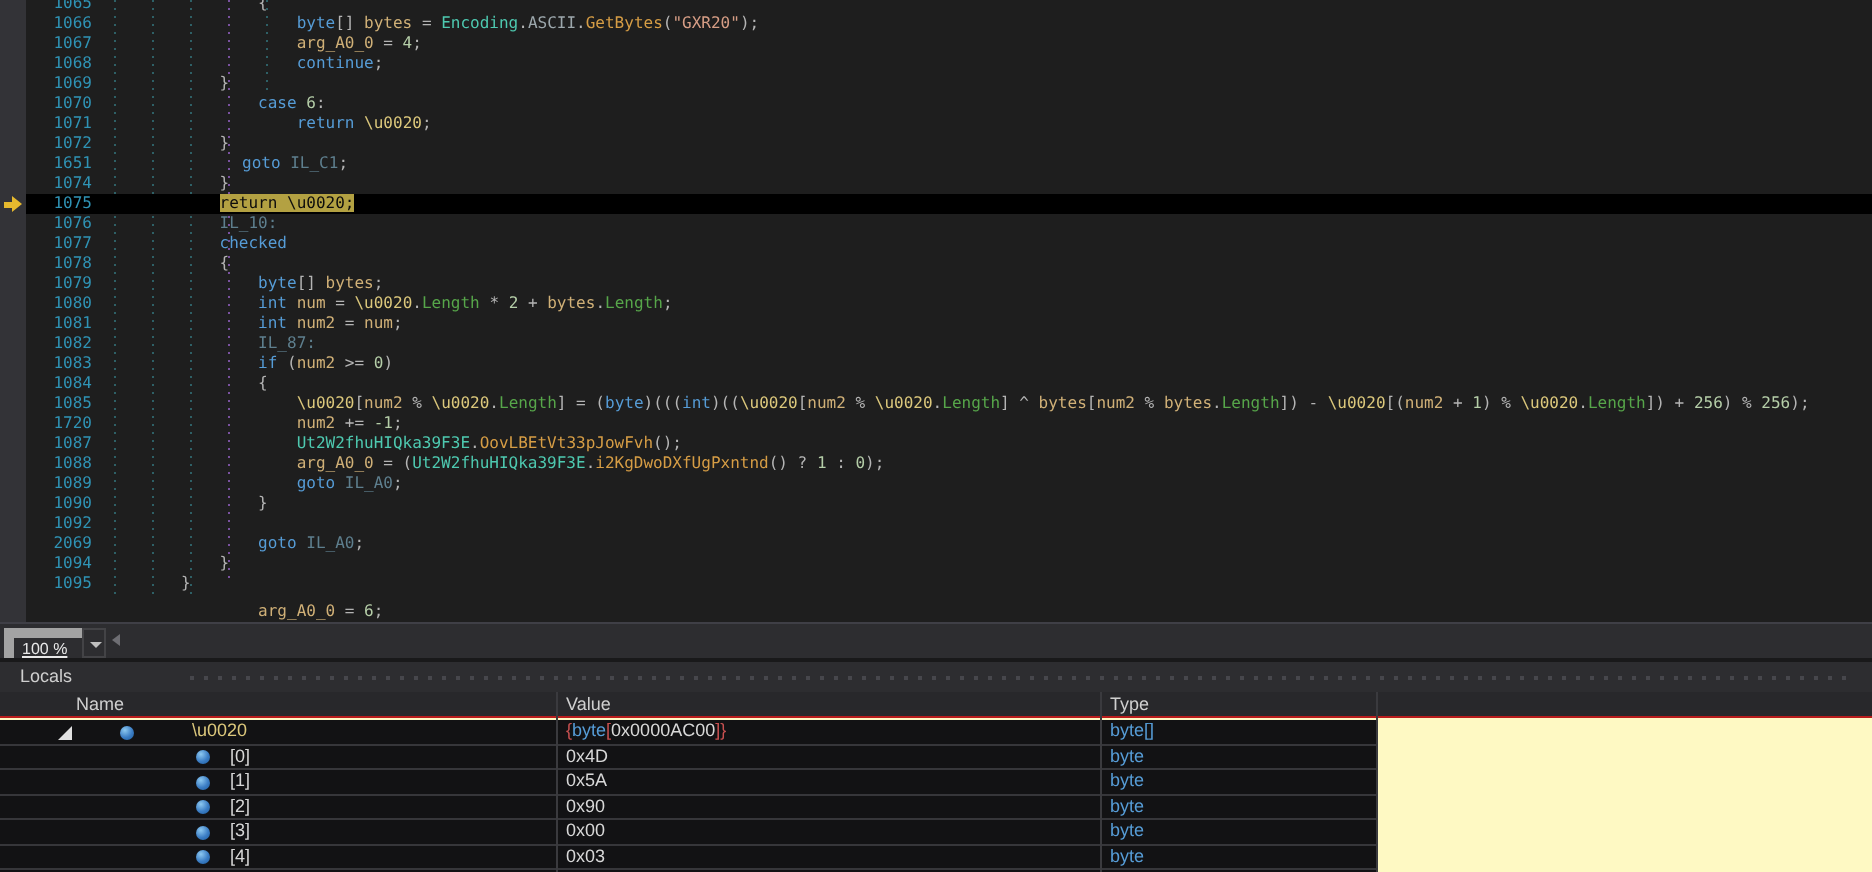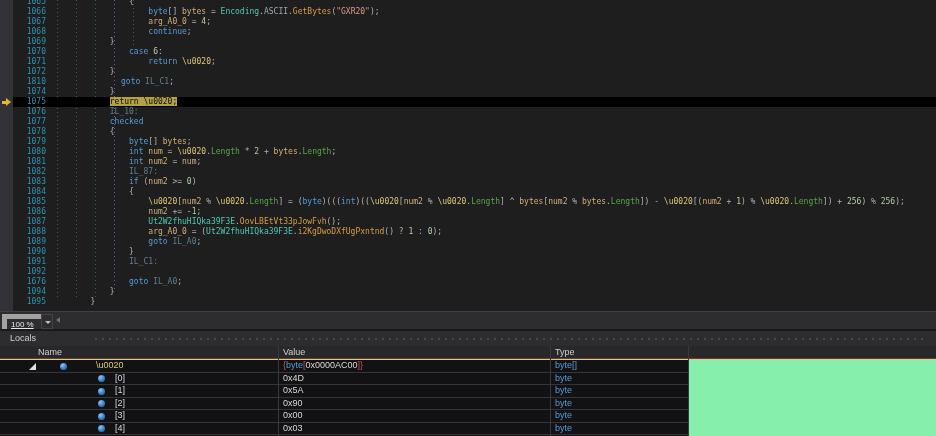--- a/index.html
+++ b/index.html
@@ -34,21 +34,21 @@
 
   
   #bottom-bar{position:absolute;left:0;top:311px;width:936px;height:18px;background:#2d2d30;border-top:1px solid #3f3f46;box-sizing:border-box;}
   #zoom-combo{position:absolute;left:2px;top:2px;width:36px;height:13px;background:#2d2d30;border:5px solid #a3a3a3;color:#e8e8e8;font-size:8px;line-height:12px;padding-left:4px;box-sizing:content-box;text-decoration:underline;}
   #zoom-drop{position:absolute;left:41px;top:2px;width:12px;height:15px;background:#2d2d30;border:1px solid #434346;box-sizing:border-box;}
   #zoom-drop .caret{position:absolute;left:3px;top:6px;width:0;height:0;border-left:3px solid transparent;border-right:3px solid transparent;border-top:3px solid #bfbfbf;}
   #scroll-left{position:absolute;left:56px;top:5px;width:0;height:0;border-top:3px solid transparent;border-bottom:3px solid transparent;border-right:4px solid #6e6e73;}
   #h-scrollbar{position:absolute;left:64px;top:2px;right:0;height:14px;background:#2d2d30;}
 
   
-  #locals{position:absolute;left:0;top:329px;width:936px;height:107px;background:#86efac;border-top:2px solid #19191a;box-sizing:border-box;}
+  #locals{position:absolute;left:0;top:329px;width:936px;height:107px;background:#fef9c3;border-top:2px solid #19191a;box-sizing:border-box;}
   #locals-title{position:absolute;left:0;top:0;width:936px;height:15px;background:#2d2d30;}
   #locals-title .txt{position:absolute;left:10px;top:0;line-height:15px;font-size:9px;color:#cfcfcf;}
   #locals-title .grip{position:absolute;left:95px;right:10px;top:7px;height:2px;background:repeating-linear-gradient(90deg,#47474c 0 2px,transparent 2px 7px);}
   #locals-header{position:absolute;left:0;top:15px;width:936px;height:13px;background:#28282b;border-bottom:1px solid #b91c1c;box-sizing:border-box;}
   #locals-header span{position:absolute;top:0;line-height:12px;font-size:9px;color:#cfcfcf;}
   #hdr-name{left:38px;} #hdr-value{left:283px;} #hdr-type{left:555px;}
   #locals-rows{position:absolute;left:0;top:29px;width:688px;}
   .lrow{position:relative;width:688px;height:12.5px;background:#121214;border-bottom:1px solid #36363a;box-sizing:border-box;font-size:9px;line-height:11.5px;}
   .lrow .cell{position:absolute;top:0;height:11.5px;white-space:pre;}
   .expander{position:absolute;left:29px;top:3px;width:0;height:0;border-left:7px solid transparent;border-bottom:7px solid #e0e0e0;}
@@ -75,41 +75,40 @@
     <div class="guide teal" style="left:133px;height:48px;"></div>
     <div id="code-lines">
         <div class="code-row"><span class="lnum">1065</span><span class="codetext" style="left: 129.056px;"><span class="tk-pu">{</span></span></div>
         <div class="code-row"><span class="lnum">1066</span><span class="codetext" style="left: 148.32px;"><span class="tk-kw">byte</span><span class="tk-pu">[] </span><span class="tk-loc">bytes</span><span class="tk-pu"> = </span><span class="tk-ty">Encoding</span><span class="tk-pu">.</span><span class="tk-st">ASCII</span><span class="tk-pu">.</span><span class="tk-me">GetBytes</span><span class="tk-pu">(</span><span class="tk-str">"GXR20"</span><span class="tk-pu">);</span></span></div>
         <div class="code-row"><span class="lnum">1067</span><span class="codetext" style="left: 148.32px;"><span class="tk-loc">arg_A0_0</span><span class="tk-pu"> = </span><span class="tk-num">4</span><span class="tk-pu">;</span></span></div>
         <div class="code-row"><span class="lnum">1068</span><span class="codetext" style="left: 148.32px;"><span class="tk-kw">continue</span><span class="tk-pu">;</span></span></div>
         <div class="code-row"><span class="lnum">1069</span><span class="codetext" style="left: 109.792px;"><span class="tk-pu">}</span></span></div>
         <div class="code-row"><span class="lnum">1070</span><span class="codetext" style="left: 129.056px;"><span class="tk-kw">case</span><span class="tk-pu"> </span><span class="tk-num">6</span><span class="tk-pu">:</span></span></div>
         <div class="code-row"><span class="lnum">1071</span><span class="codetext" style="left: 148.32px;"><span class="tk-kw">return</span><span class="tk-pu"> </span><span class="tk-fld">\u0020</span><span class="tk-pu">;</span></span></div>
         <div class="code-row"><span class="lnum">1072</span><span class="codetext" style="left: 109.792px;"><span class="tk-pu">}</span></span></div>
-        <div class="code-row"><span class="lnum">1810</span><span class="codetext" style="left: 121px;"><span class="tk-kw">goto</span><span class="tk-pu"> </span><span class="tk-lbl">IL_C1</span><span class="tk-pu">;</span></span></div>
+        <div class="code-row"><span class="lnum">1651</span><span class="codetext" style="left: 121px;"><span class="tk-kw">goto</span><span class="tk-pu"> </span><span class="tk-lbl">IL_C1</span><span class="tk-pu">;</span></span></div>
         <div class="code-row"><span class="lnum">1074</span><span class="codetext" style="left: 109.792px;"><span class="tk-pu">}</span></span></div>
         <div class="code-row current"><span class="lnum">1075</span><span class="codetext" style="left: 109.792px;"><span class="tk-cur">return \u0020;</span></span></div>
         <div class="code-row"><span class="lnum">1076</span><span class="codetext" style="left: 109.792px;"><span class="tk-lbl">IL_10:</span></span></div>
         <div class="code-row"><span class="lnum">1077</span><span class="codetext" style="left: 109.792px;"><span class="tk-kw">checked</span></span></div>
         <div class="code-row"><span class="lnum">1078</span><span class="codetext" style="left: 109.792px;"><span class="tk-pu">{</span></span></div>
         <div class="code-row"><span class="lnum">1079</span><span class="codetext" style="left: 129.056px;"><span class="tk-kw">byte</span><span class="tk-pu">[] </span><span class="tk-loc">bytes</span><span class="tk-pu">;</span></span></div>
         <div class="code-row"><span class="lnum">1080</span><span class="codetext" style="left: 129.056px;"><span class="tk-kw">int</span><span class="tk-pu"> </span><span class="tk-loc">num</span><span class="tk-pu"> = </span><span class="tk-fld">\u0020</span><span class="tk-pu">.</span><span class="tk-prop">Length</span><span class="tk-pu"> * </span><span class="tk-num">2</span><span class="tk-pu"> + </span><span class="tk-loc">bytes</span><span class="tk-pu">.</span><span class="tk-prop">Length</span><span class="tk-pu">;</span></span></div>
         <div class="code-row"><span class="lnum">1081</span><span class="codetext" style="left: 129.056px;"><span class="tk-kw">int</span><span class="tk-pu"> </span><span class="tk-loc">num2</span><span class="tk-pu"> = </span><span class="tk-loc">num</span><span class="tk-pu">;</span></span></div>
         <div class="code-row"><span class="lnum">1082</span><span class="codetext" style="left: 129.056px;"><span class="tk-lbl">IL_87:</span></span></div>
         <div class="code-row"><span class="lnum">1083</span><span class="codetext" style="left: 129.056px;"><span class="tk-kw">if</span><span class="tk-pu"> (</span><span class="tk-loc">num2</span><span class="tk-pu"> &gt;= </span><span class="tk-num">0</span><span class="tk-pu">)</span></span></div>
         <div class="code-row"><span class="lnum">1084</span><span class="codetext" style="left: 129.056px;"><span class="tk-pu">{</span></span></div>
         <div class="code-row"><span class="lnum">1085</span><span class="codetext" style="left: 148.32px;"><span class="tk-fld">\u0020</span><span class="tk-pu">[</span><span class="tk-loc">num2</span><span class="tk-pu"> % </span><span class="tk-fld">\u0020</span><span class="tk-pu">.</span><span class="tk-prop">Length</span><span class="tk-pu">] = (</span><span class="tk-kw">byte</span><span class="tk-pu">)(((</span><span class="tk-kw">int</span><span class="tk-pu">)((</span><span class="tk-fld">\u0020</span><span class="tk-pu">[</span><span class="tk-loc">num2</span><span class="tk-pu"> % </span><span class="tk-fld">\u0020</span><span class="tk-pu">.</span><span class="tk-prop">Length</span><span class="tk-pu">] ^ </span><span class="tk-loc">bytes</span><span class="tk-pu">[</span><span class="tk-loc">num2</span><span class="tk-pu"> % </span><span class="tk-loc">bytes</span><span class="tk-pu">.</span><span class="tk-prop">Length</span><span class="tk-pu">]) - </span><span class="tk-fld">\u0020</span><span class="tk-pu">[(</span><span class="tk-loc">num2</span><span class="tk-pu"> + </span><span class="tk-num">1</span><span class="tk-pu">) % </span><span class="tk-fld">\u0020</span><span class="tk-pu">.</span><span class="tk-prop">Length</span><span class="tk-pu">]) + </span><span class="tk-num">256</span><span class="tk-pu">) % </span><span class="tk-num">256</span><span class="tk-pu">);</span></span></div>
-        <div class="code-row"><span class="lnum">1086</span><span class="codetext" style="left: 148.32px;"><span class="tk-loc">num2</span><span class="tk-pu"> += </span><span class="tk-num">-1</span><span class="tk-pu">;</span></span></div>
+        <div class="code-row"><span class="lnum">1720</span><span class="codetext" style="left: 148.32px;"><span class="tk-loc">num2</span><span class="tk-pu"> += </span><span class="tk-num">-1</span><span class="tk-pu">;</span></span></div>
         <div class="code-row"><span class="lnum">1087</span><span class="codetext" style="left: 148.32px;"><span class="tk-ty">Ut2W2fhuHIQka39F3E</span><span class="tk-pu">.</span><span class="tk-me">OovLBEtVt33pJowFvh</span><span class="tk-pu">();</span></span></div>
         <div class="code-row"><span class="lnum">1088</span><span class="codetext" style="left: 148.32px;"><span class="tk-loc">arg_A0_0</span><span class="tk-pu"> = (</span><span class="tk-ty">Ut2W2fhuHIQka39F3E</span><span class="tk-pu">.</span><span class="tk-me">i2KgDwoDXfUgPxntnd</span><span class="tk-pu">() ? </span><span class="tk-num">1</span><span class="tk-pu"> : </span><span class="tk-num">0</span><span class="tk-pu">);</span></span></div>
         <div class="code-row"><span class="lnum">1089</span><span class="codetext" style="left: 148.32px;"><span class="tk-kw">goto</span><span class="tk-pu"> </span><span class="tk-lbl">IL_A0</span><span class="tk-pu">;</span></span></div>
         <div class="code-row"><span class="lnum">1090</span><span class="codetext" style="left: 129.056px;"><span class="tk-pu">}</span></span></div>
-        <div class="code-row"><span class="lnum">1091</span><span class="codetext" style="left: 129.056px;"><span class="tk-lbl">IL_C1:</span></span></div>
         <div class="code-row"><span class="lnum">1092</span><span class="codetext" style="left: 129.056px; margin-top: 44px;"><span class="tk-loc">arg_A0_0</span><span class="tk-pu"> = </span><span class="tk-num">6</span><span class="tk-pu">;</span></span></div>
-        <div class="code-row"><span class="lnum">1676</span><span class="codetext" style="left: 129.056px;"><span class="tk-kw">goto</span><span class="tk-pu"> </span><span class="tk-lbl">IL_A0</span><span class="tk-pu">;</span></span></div>
+        <div class="code-row"><span class="lnum">2069</span><span class="codetext" style="left: 129.056px;"><span class="tk-kw">goto</span><span class="tk-pu"> </span><span class="tk-lbl">IL_A0</span><span class="tk-pu">;</span></span></div>
         <div class="code-row"><span class="lnum">1094</span><span class="codetext" style="left: 109.792px;"><span class="tk-pu">}</span></span></div>
         <div class="code-row"><span class="lnum">1095</span><span class="codetext" style="left: 90.528px;"><span class="tk-pu">}</span></span></div>
       </div>
     <div id="glyph-margin"></div>
     <div id="cur-arrow">
       <span class="body"></span>
       <span class="head"></span>
     </div>
   </div>
 

